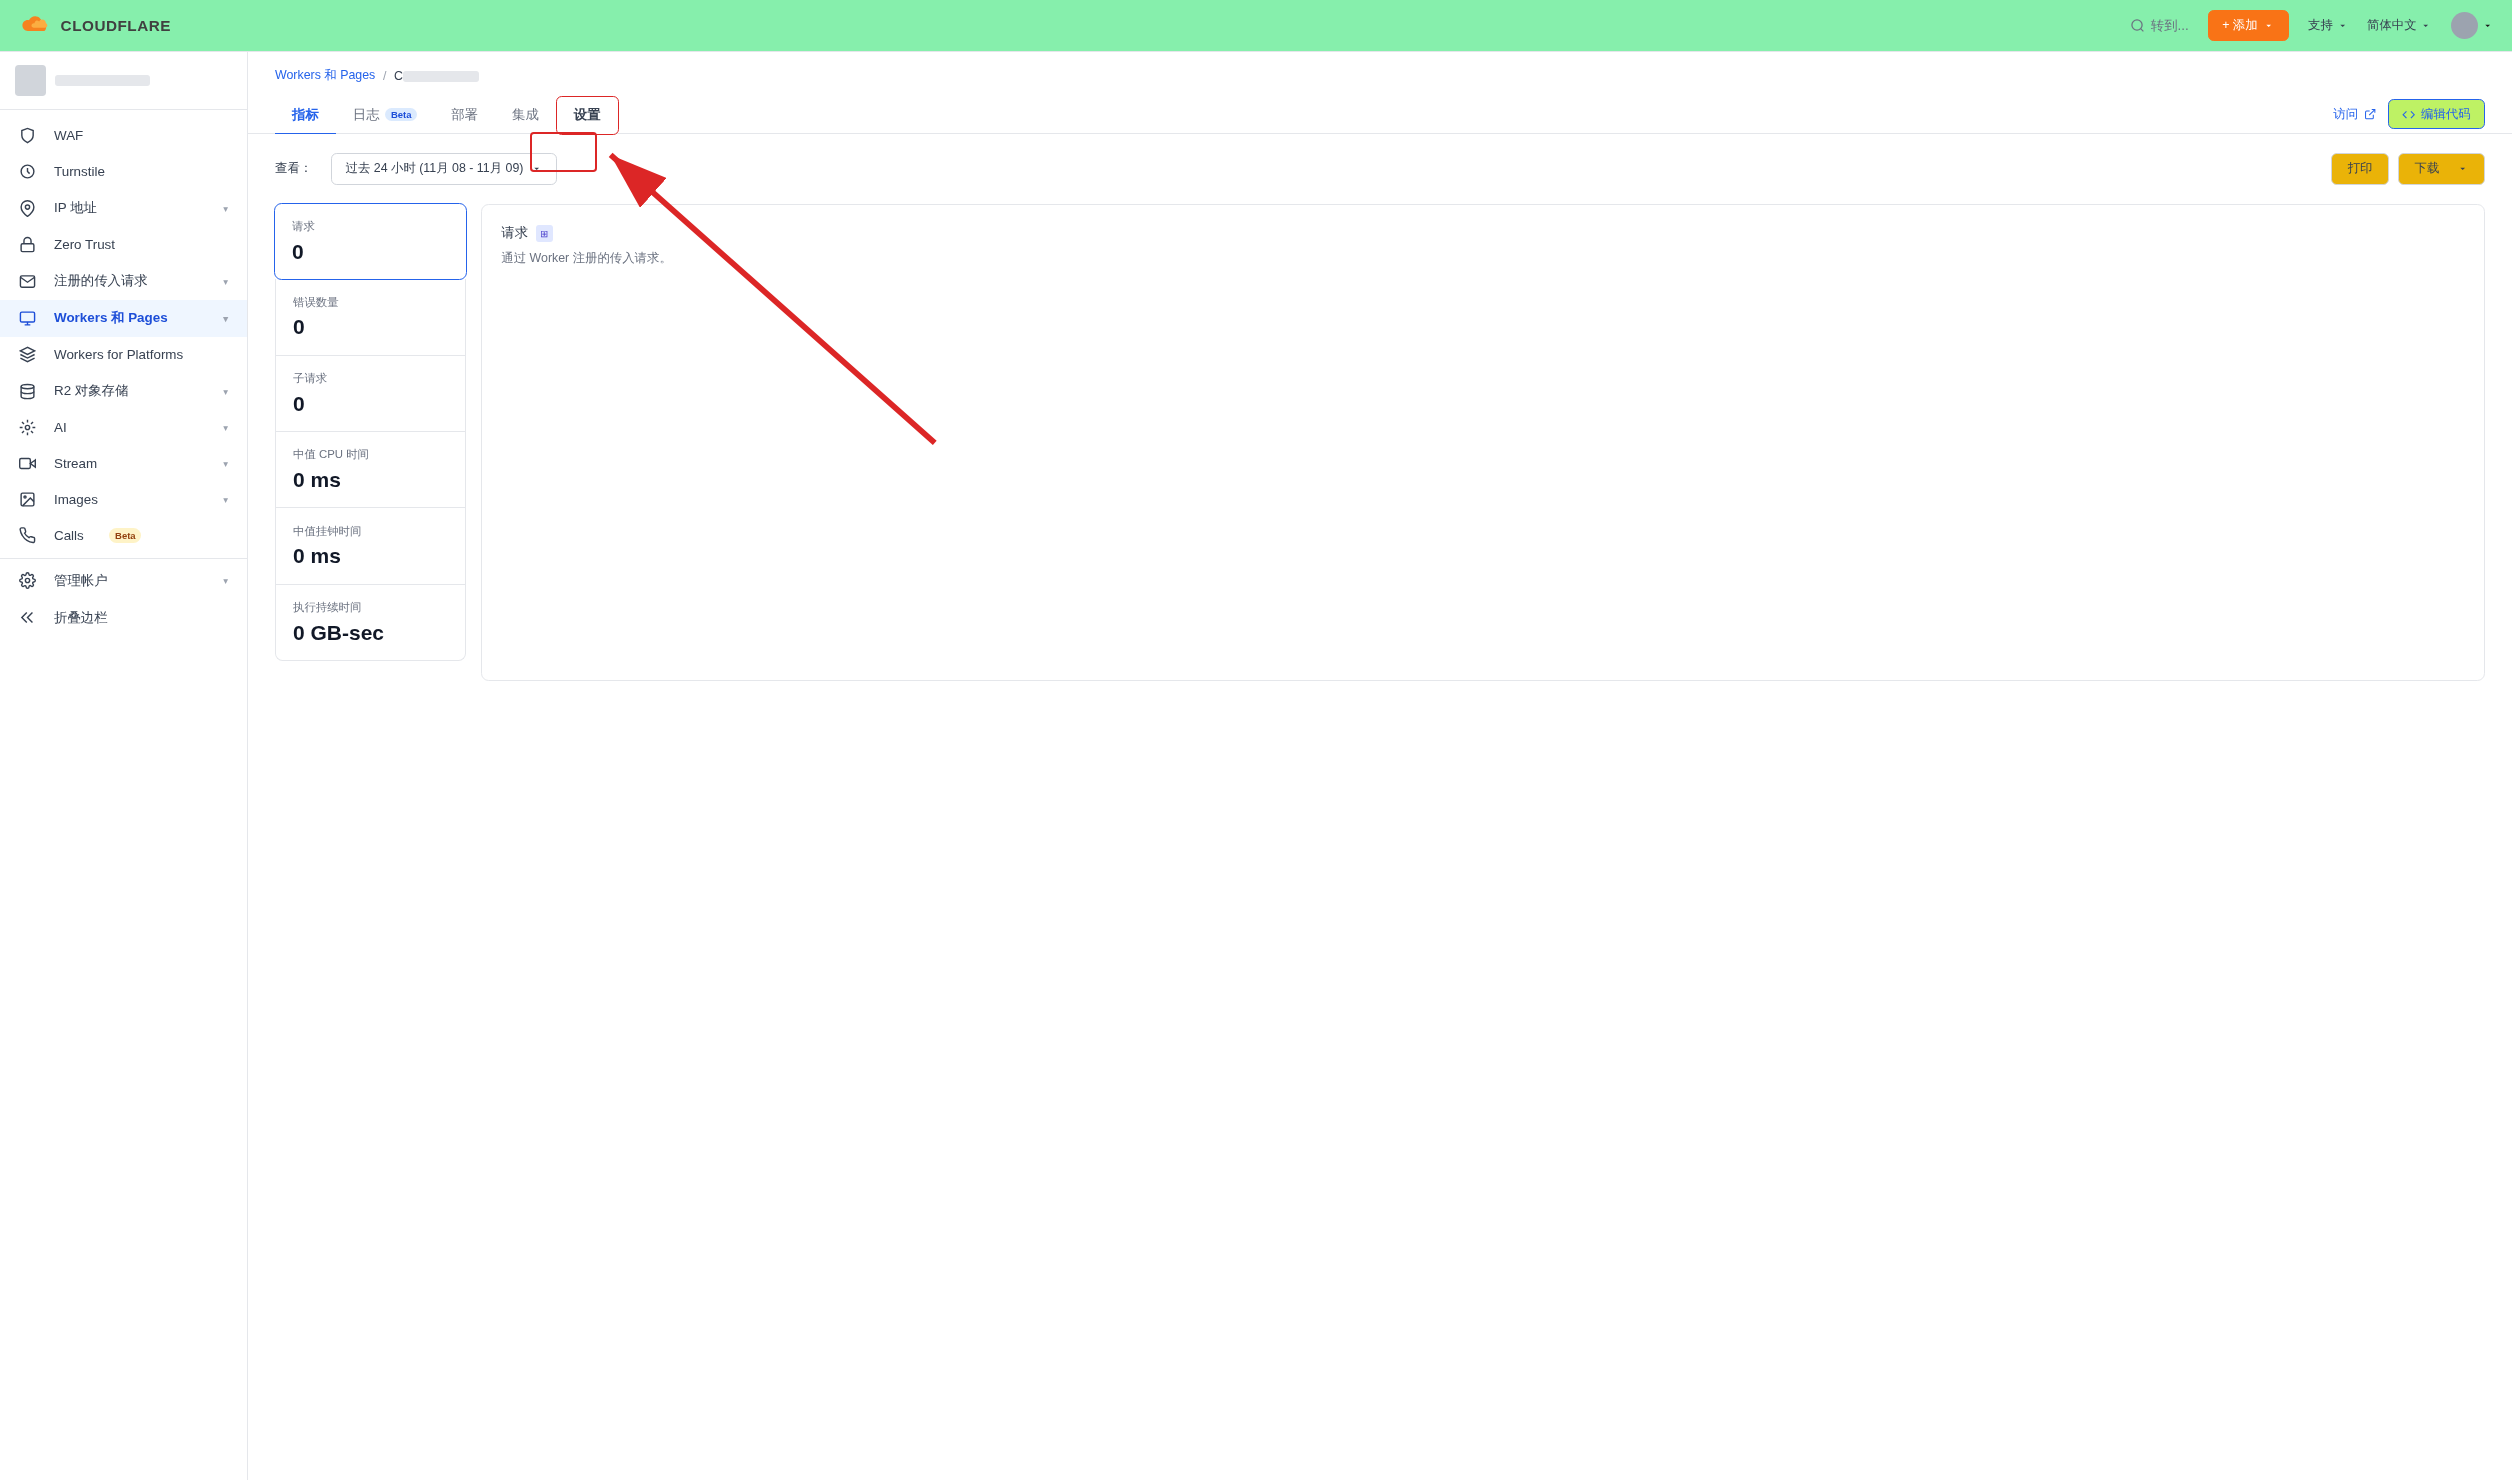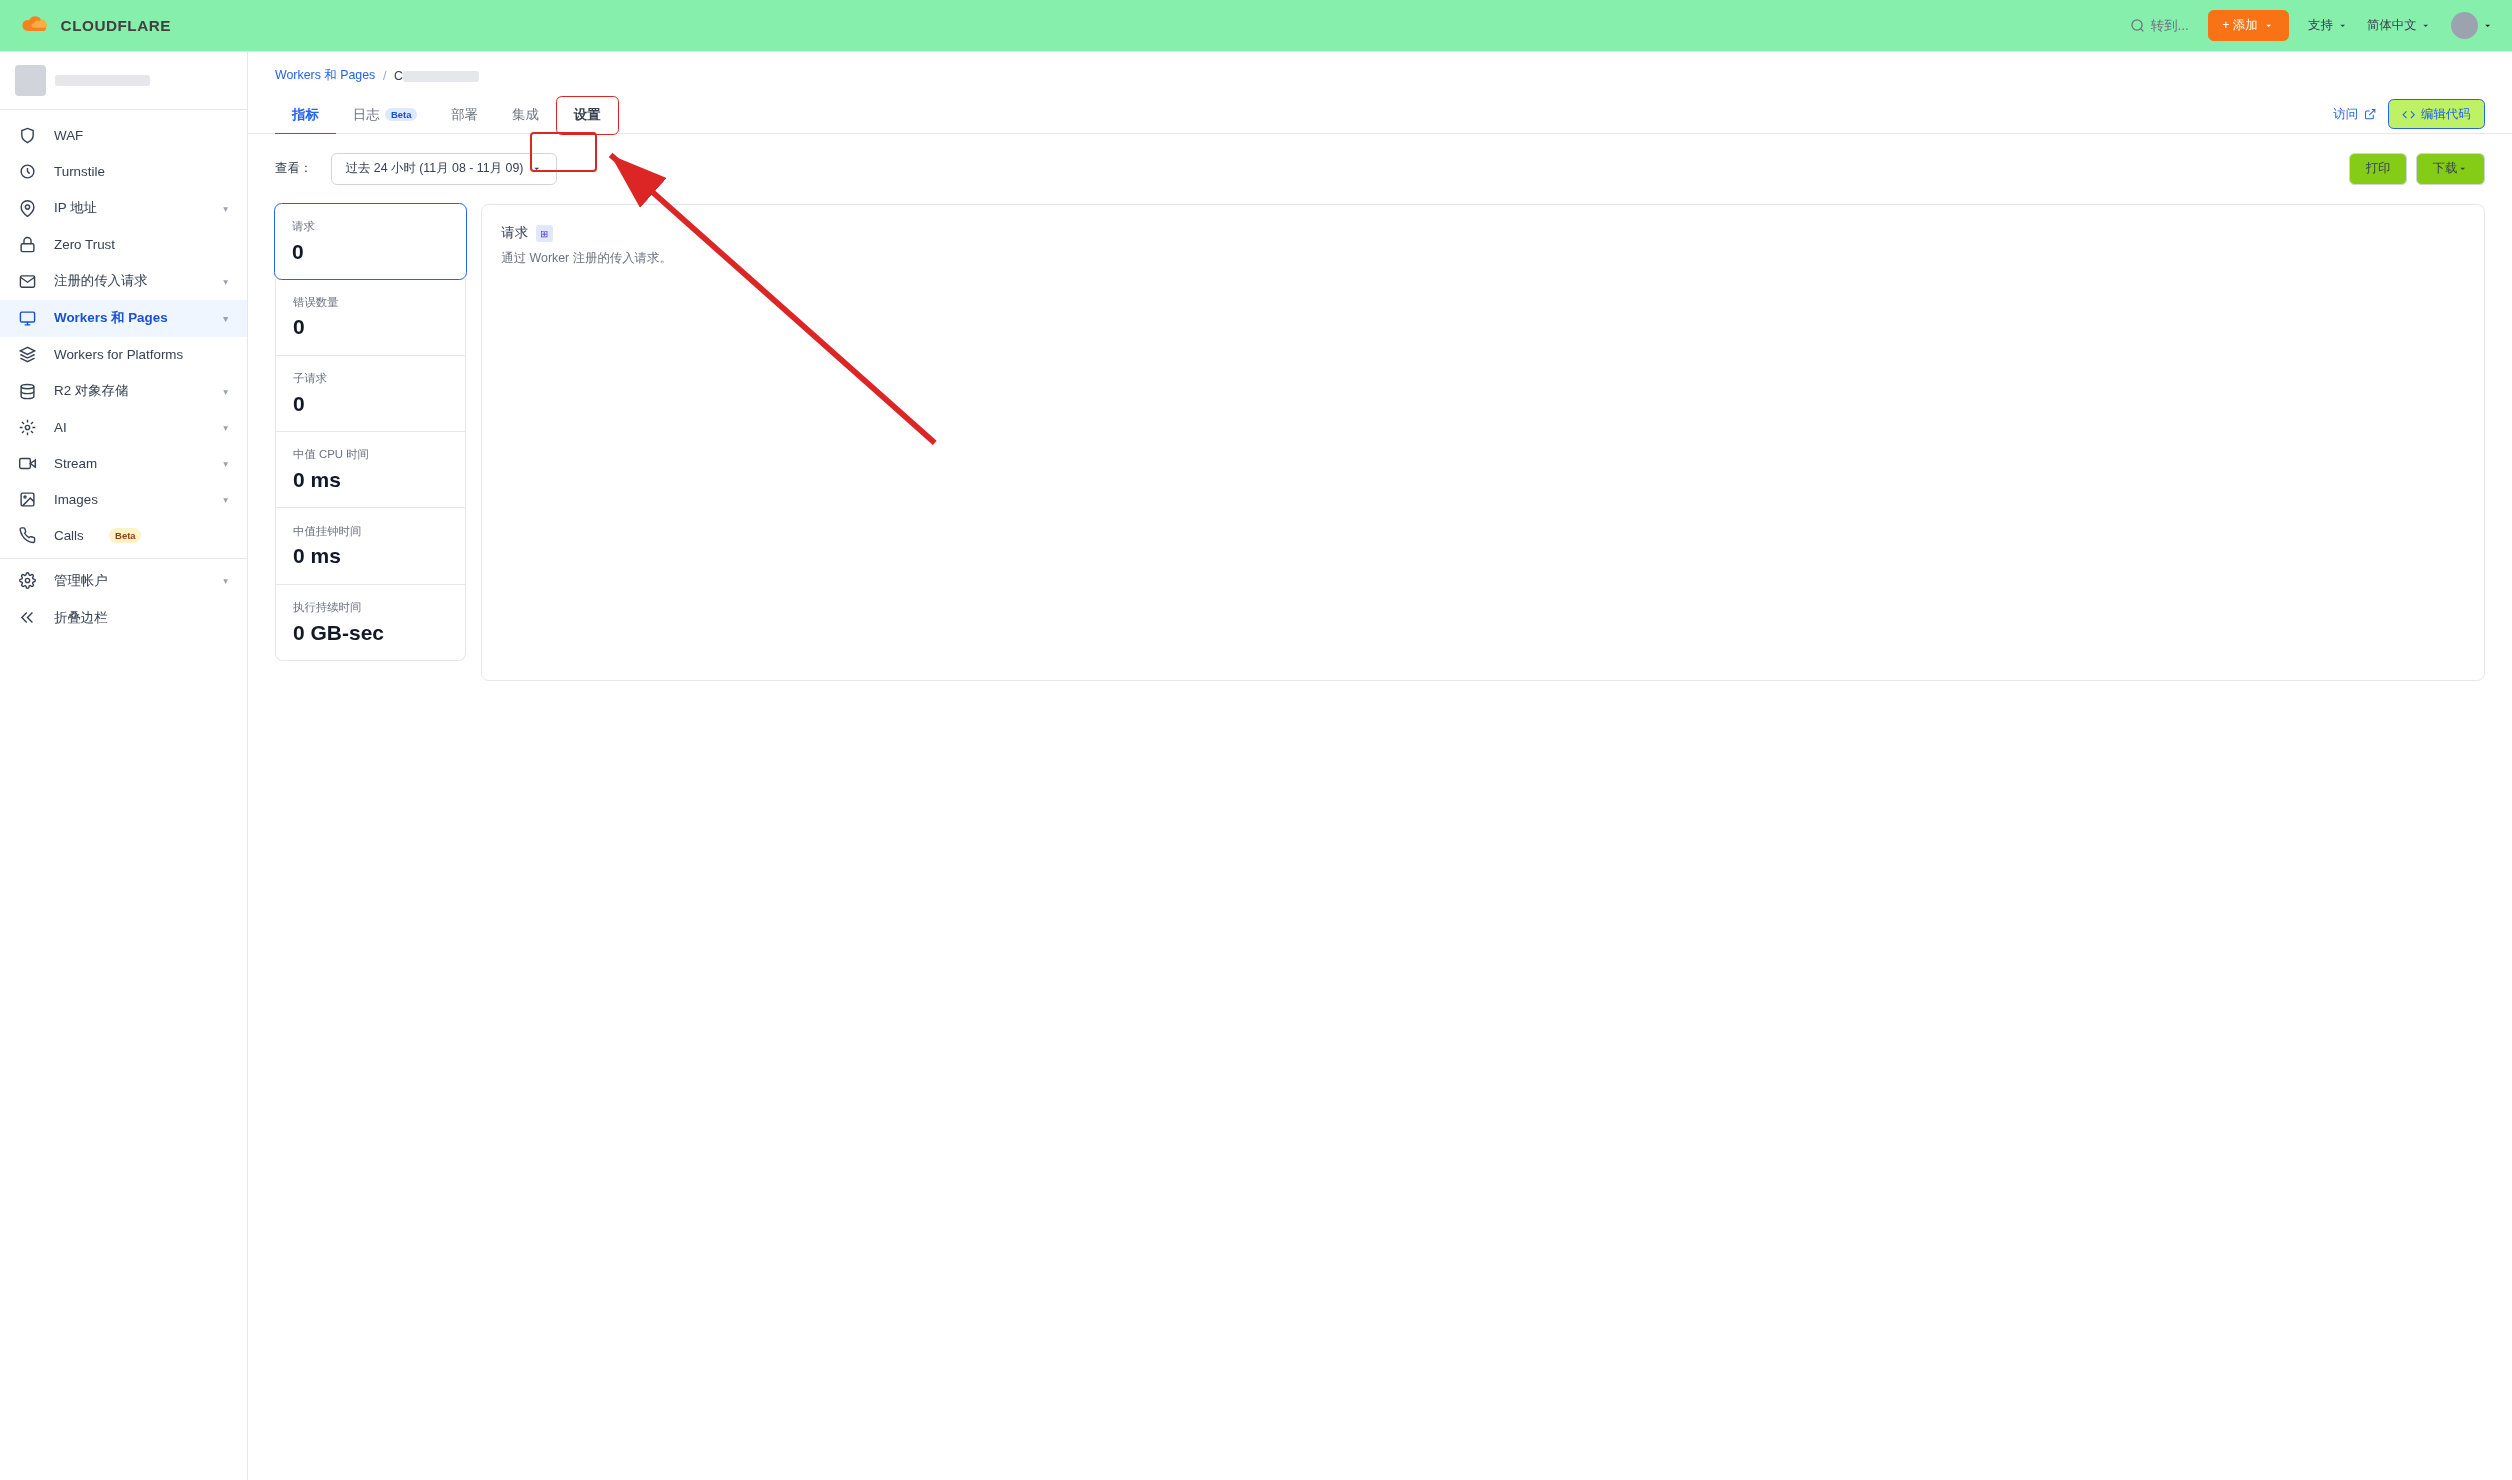--- a/index.html
+++ b/index.html
@@ -103,23 +103,23 @@
     .filter-bar { display: flex; align-items: center; justify-content: space-between; margin-bottom: 19px; }
     .filter-label { font-size: 12.4px; color: #374151; margin-right: 9.5px; }
     .filter-select {
       display: flex; align-items: center; gap: 7.6px;
       border: 1px solid #d1d5db; border-radius: 5.7px; padding: 6.7px 13.4px;
       font-size: 12.4px; cursor: pointer; background: #fff; color: #374151;
     }
     .filter-actions { display: flex; gap: 9.5px; }
     .action-btn {
       border: 1px solid #d1d5db; border-radius: 5.7px; padding: 6.7px 15.3px;
-      font-size: 12.4px; cursor: pointer; background: #84cc16; color: #374151;
-    }
-    .action-btn-dropdown { display: flex; align-items: center; gap: 0; justify-content: flex-end; }
+      font-size: 12.4px; cursor: pointer; background: #eab308; color: #374151;
+    }
+    .action-btn-dropdown { display: flex; align-items: center; gap: 18px; justify-content: flex-end; }
 
     
     .content-grid { display: flex; gap: 15.3px; }
 
     
     .metrics-list { display: flex; flex-direction: column; gap: 0; min-width: 191px; }
     .metric-card {
       border: 1px solid #e5e7eb; padding: 15.3px 17px; cursor: pointer;
       background: #fff; transition: background 0.1s;
     }

